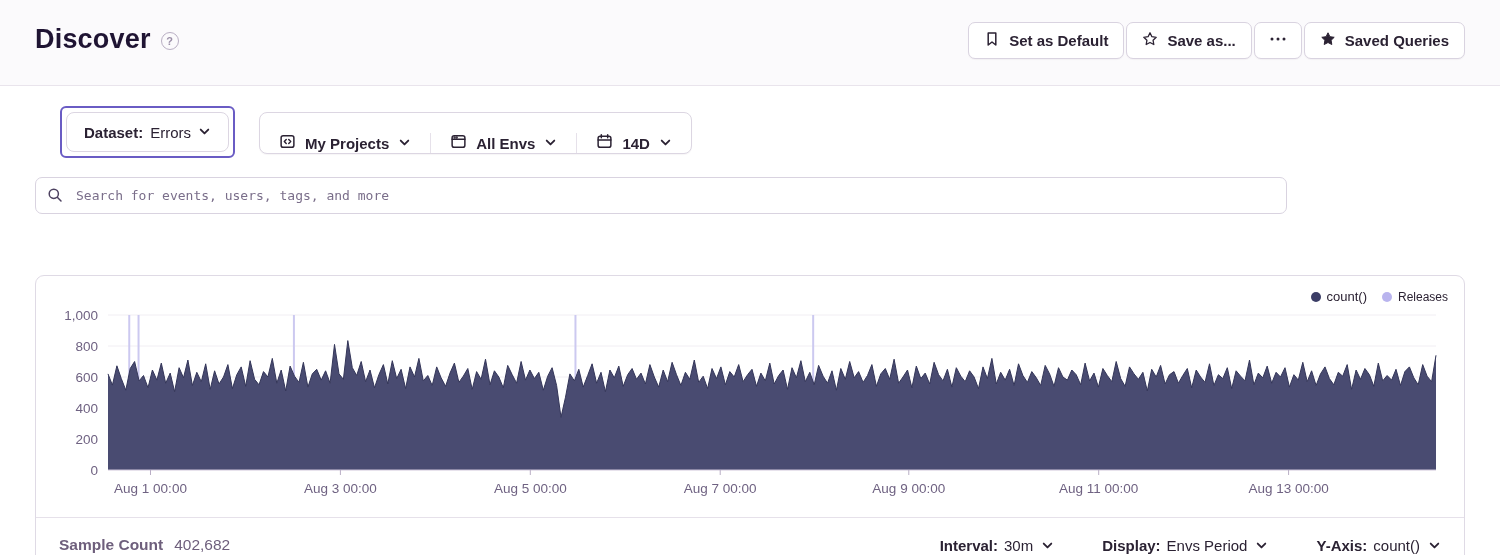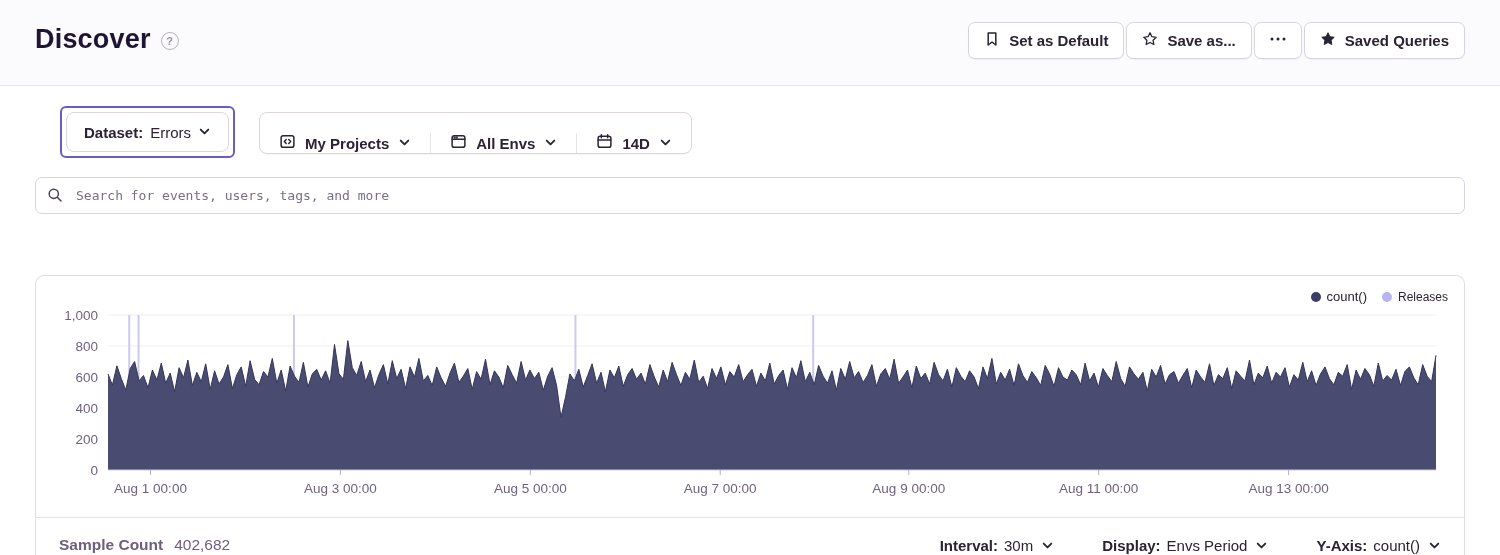--- a/index.html
+++ b/index.html
@@ -28,21 +28,21 @@
                  border:1px solid #dcd6e2; border-radius:8px; background:#fff; font-size:15px; cursor:pointer; }
   .dataset-btn .lbl { font-weight:700; }
   .dataset-btn .val { font-weight:400; color:#2b2233; }
   .filter-group { margin-top:6px; height:42px; display:flex; align-items:flex-end;
                   border:1px solid #dcd6e2; border-radius:8px; background:#fff;
                   box-shadow:0 1px 1px rgba(40,30,60,.04); }
   .filter-item { display:flex; align-items:center; gap:9px; padding:0 19px; font-size:15px; font-weight:700; cursor:pointer; }
   .filter-item + .filter-item { border-left:1px solid #e6e1ea; }
 
   
-  .search-row { position:absolute; top:177px; left:35px; width:1430px; }
+  .search-row { position:absolute; top:177px; left:35px; width:1252px; }
   .search-input { width:100%; height:37px; border:1px solid #d9d3e0; border-radius:7px;
                   padding:0 12px 0 40px; font-family:"DejaVu Sans Mono","Liberation Mono",monospace;
                   font-size:13px; color:#2b2233; background:#fff; outline:none; }
   .search-input::placeholder { color:#7a6e8a; }
   .search-icon { position:absolute; left:12px; top:10px; }
 
   
   .panel { position:absolute; top:236px; left:35px; width:1430px; height:296px;
            border:1px solid #dfdae5; border-radius:9px; background:#fff;margin-top:39px; }
   .legend { position:absolute; top:13px; right:16px; display:flex; align-items:center; gap:15px;

